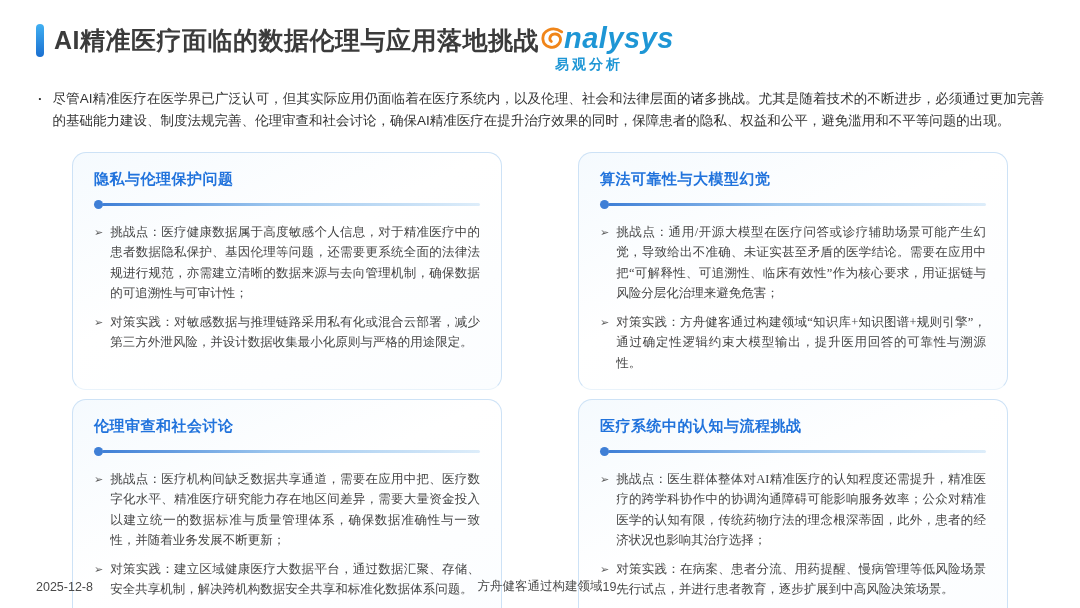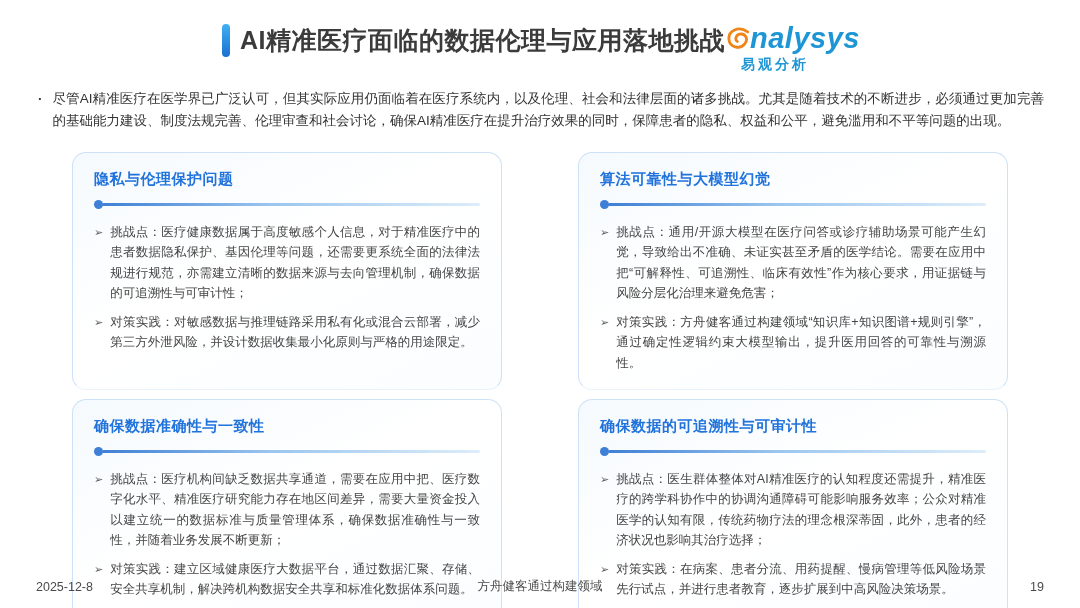--- a/index.html
+++ b/index.html
@@ -5,21 +5,21 @@
   * { box-sizing: border-box; margin: 0; padding: 0; }
   html, body {
     width: 1080px; height: 608px;
     background: #ffffff;
     font-family: "Liberation Sans", "DejaVu Sans", sans-serif;
     overflow: hidden; position: relative;
   }
 
   
   .header {
-    display: flex; justify-content: center; align-items: flex-start;
+    display: flex; justify-content: flex-start; align-items: flex-start;
     padding: 24px 34px 0 36px;
   }
   .title-row { display: flex; align-items: center; gap: 10px; }
   .accent-bar {
     width: 8px; height: 33px; border-radius: 4px;
     background: linear-gradient(180deg, #41b0f2 0%, #1a6fd0 100%);
     flex: none;
   }
   .page-title {
     font-size: 25px; font-weight: 600; color: #3b3b3b; letter-spacing: 0.5px;
@@ -72,33 +72,33 @@
   .divider-line {
     flex: 1; height: 3px; border-radius: 2px; margin-left: -1px;
     background: linear-gradient(90deg, #3f7fd6 0%, #9cc6ee 45%, #ddedfa 100%);
   }
   .card-bullets { margin-top: 13px; display: flex; flex-direction: column; gap: 9px; }
   .bullet { display: flex; gap: 7px; }
   .bullet-marker {
     flex: none; color: #5a5a5a; font-size: 11px; line-height: 1.85;
   }
   .bullet-text {
-    font-size: 12.5px; line-height: 1.62; color: #454545; text-align: justify;
+    font-size: 12.5px; line-height: 1.62; color: #454545; text-align: justify; font-family: Liberation Serif, serif;
   }
 
   
   .footer {
     position: absolute; left: 0; right: 0; bottom: 13px;
     padding: 0 36px;
     display: grid; grid-template-columns: 1fr auto 1fr; align-items: center;
     font-size: 12.5px; color: #4a4a4a;
   }
   .footer-date { text-align: left; }
   .footer-slogan { text-align: center; }
-  .footer-page { text-align: right; }
+  .footer-page { text-align: left; }
 </style>
 </head>
 <body>
 
 <div class="header">
   <div class="title-row">
     <div class="accent-bar"></div>
     <h1 class="page-title">AI精准医疗面临的数据伦理与应用落地挑战</h1>
   </div>
   <div class="logo">
@@ -149,39 +149,39 @@
         <span class="bullet-text">挑战点：通用/开源大模型在医疗问答或诊疗辅助场景可能产生幻觉，导致给出不准确、未证实甚至矛盾的医学结论。需要在应用中把“可解释性、可追溯性、临床有效性”作为核心要求，用证据链与风险分层化治理来避免危害；</span>
       </div>
       <div class="bullet">
         <span class="bullet-marker">➢</span>
         <span class="bullet-text">对策实践：方舟健客通过构建领域“知识库+知识图谱+规则引擎”，通过确定性逻辑约束大模型输出，提升医用回答的可靠性与溯源性。</span>
       </div>
     </div>
   </div>
 
   <div class="card">
-    <div class="card-title">确保数据准确性与一致性</div>
+    <div class="card-title">伦理审查和社会讨论</div>
     <div class="card-divider">
       <span class="divider-dot"></span>
       <span class="divider-line"></span>
     </div>
     <div class="card-bullets">
       <div class="bullet">
         <span class="bullet-marker">➢</span>
         <span class="bullet-text">挑战点：医疗机构间缺乏数据共享通道，需要在应用中把、医疗数字化水平、精准医疗研究能力存在地区间差异，需要大量资金投入以建立统一的数据标准与质量管理体系，确保数据准确性与一致性，并随着业务发展不断更新；</span>
       </div>
       <div class="bullet">
         <span class="bullet-marker">➢</span>
         <span class="bullet-text">对策实践：建立区域健康医疗大数据平台，通过数据汇聚、存储、安全共享机制，解决跨机构数据安全共享和标准化数据体系问题。</span>
       </div>
     </div>
   </div>
 
   <div class="card">
-    <div class="card-title">确保数据的可追溯性与可审计性</div>
+    <div class="card-title">医疗系统中的认知与流程挑战</div>
     <div class="card-divider">
       <span class="divider-dot"></span>
       <span class="divider-line"></span>
     </div>
     <div class="card-bullets">
       <div class="bullet">
         <span class="bullet-marker">➢</span>
         <span class="bullet-text">挑战点：医生群体整体对AI精准医疗的认知程度还需提升，精准医疗的跨学科协作中的协调沟通障碍可能影响服务效率；公众对精准医学的认知有限，传统药物疗法的理念根深蒂固，此外，患者的经济状况也影响其治疗选择；</span>
       </div>
       <div class="bullet">

